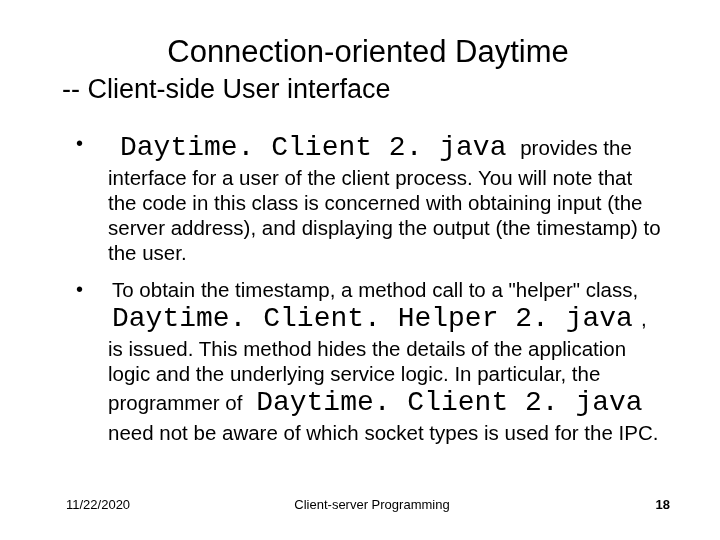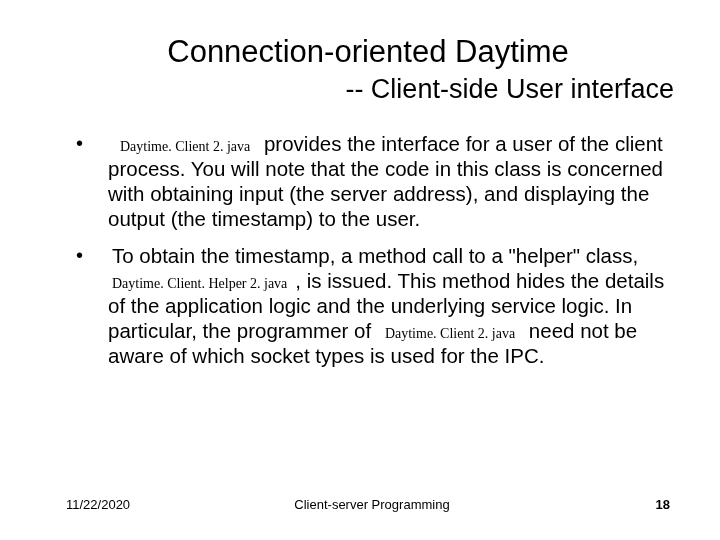--- a/index.html
+++ b/index.html
@@ -13,43 +13,43 @@
     padding: 22px 50px 0 50px;
   }
   .title {
     text-align: center;
     font-size: 31px;
     font-weight: 400;
     line-height: 1.15;
     margin-bottom: 2px;
   }
   .subtitle {
-    text-align: right;
+    text-align: left;
     font-size: 27px;
     font-weight: 400;
     margin-bottom: 22px;
   }
   .content {
     font-size: 20.5px;
     line-height: 1.22;
     padding-left: 6px;
   }
   .bullet {
     display: flex;
     margin-bottom: 2px;
   }
   .dot {
     width: 24px;
     flex-shrink: 0;
     font-size: 20px;
   }
   .txt { flex: 1; }
   .code {
-    font-family: Liberation Serif, serif;
-    font-size: 14px;
+    font-family: Liberation Mono, monospace;
+    font-size: 28px;
   }
   .footer {
     position: absolute;
     left: 0;
     right: 0;
     bottom: 28px;
     padding: 0 50px;
     display: flex;
     justify-content: space-between;
     align-items: flex-start;

